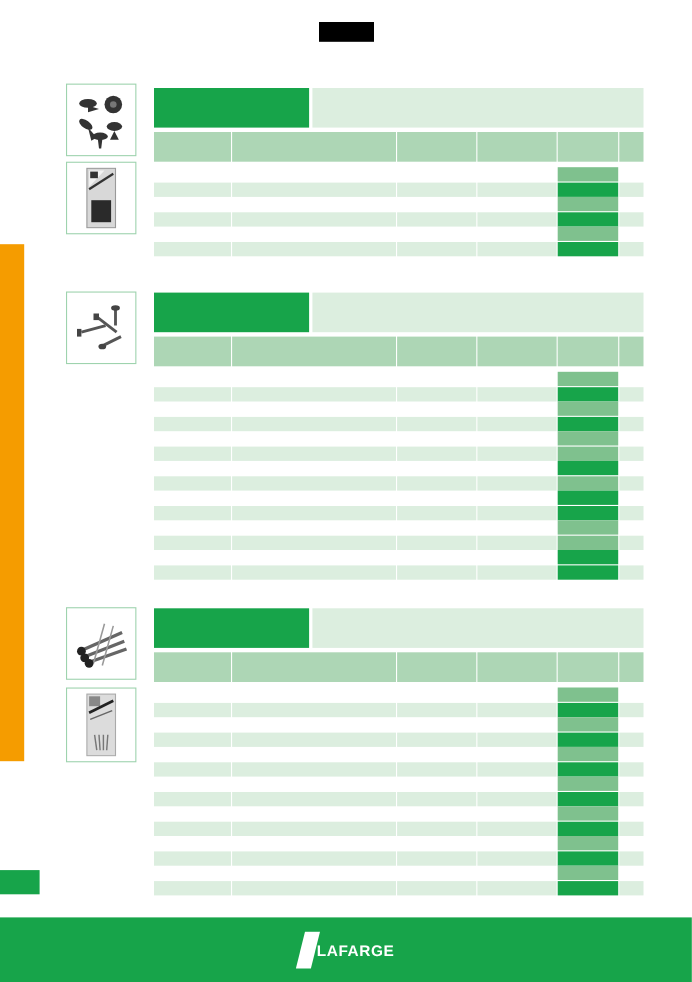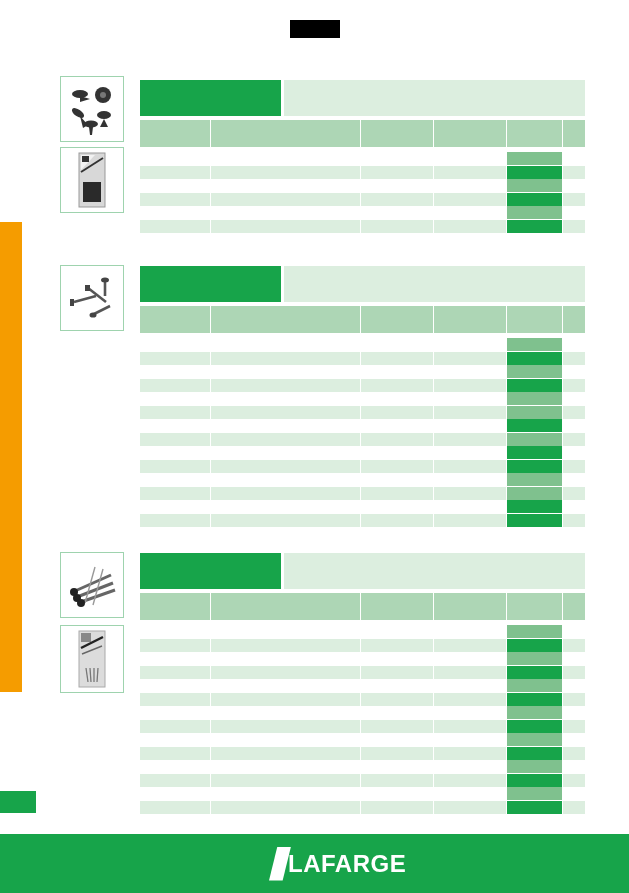--- a/index.html
+++ b/index.html
@@ -44,21 +44,21 @@
   
   .footer{position:absolute;left:0;background:#17A44A;}
   .logo{position:absolute;display:flex;align-items:center;}
   .logo .slash{
     width:22px;height:34px;background:#ffffff;
     -webkit-clip-path:polygon(38% 0,100% 0,62% 100%,0 100%);
     clip-path:polygon(38% 0,100% 0,62% 100%,0 100%);
     margin-right:-3px;
   }
   .logo .word{
-    color:#ffffff;font-weight:bold;font-size:24px;
+    color:#ffffff;font-weight:bold;font-size:14px;
     letter-spacing:0.5px;line-height:1;
     font-family:"Liberation Sans", sans-serif;
   }
 </style>
 </head>
 <body>
 
 <div class="page">
 
   <div class="topbar" style="left: 290px; top: 20px; width: 50px; height: 18px; background: rgb(0, 0, 0);"></div>

